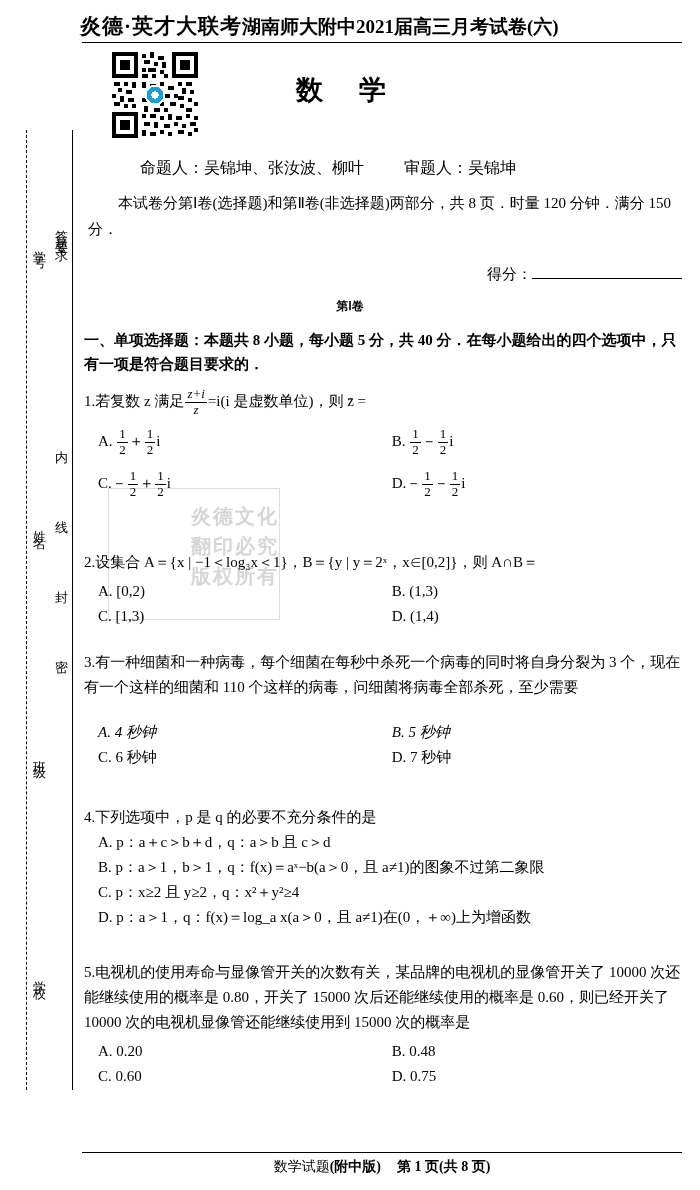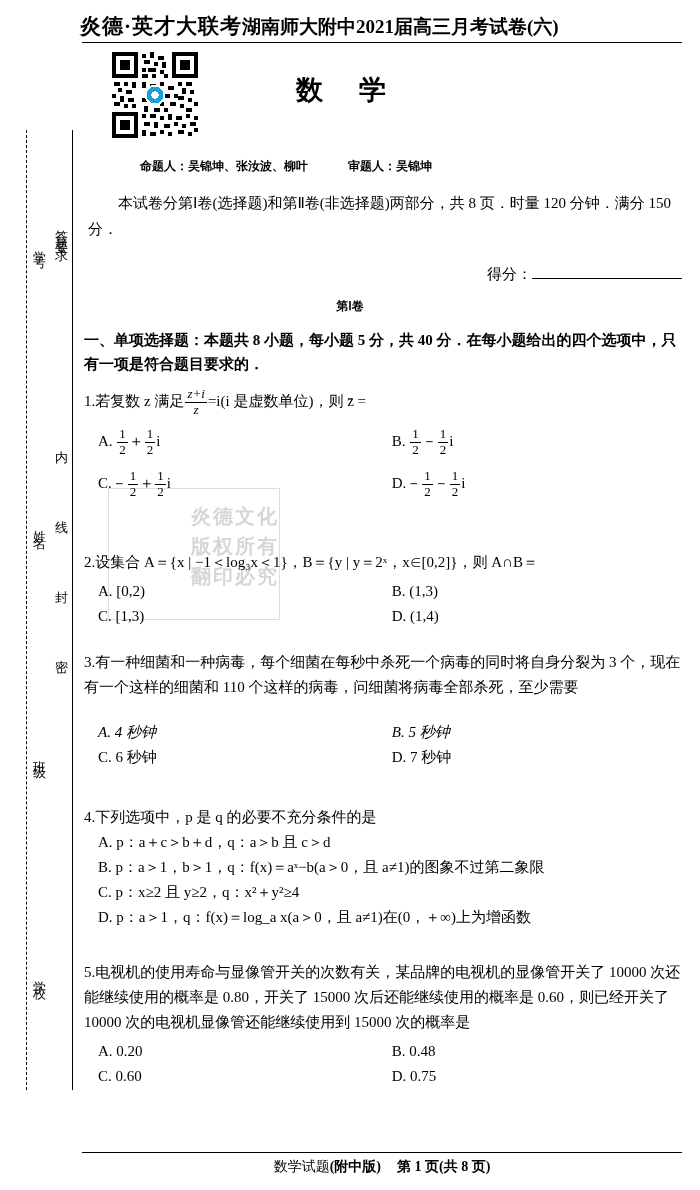--- a/index.html
+++ b/index.html
@@ -102,22 +102,22 @@
     font-weight: bold;
     letter-spacing: 36px;
     text-indent: 36px;
     font-family: "Liberation Serif", serif;
   }
 
   .authors {
     position: absolute;
     left: 140px;
     top: 158px;
-    font-size: 12px;
-    font-weight: bold;
+    font-size: 16px;
+    font-weight: normal;
     white-space: nowrap;
   }
   .authors .gap { display:inline-block; width: 40px; }
 
   .intro {
     position: absolute;
     left: 88px;
     top: 190px;
     width: 596px;
     font-size: 15px;
@@ -356,22 +356,22 @@
 
     <div class="vtext vcol-b" style="top:90px;">答题要求</div>
     <div class="vtext vcol-b" style="top:310px;">内</div>
     <div class="vtext vcol-b" style="top:380px;">线</div>
     <div class="vtext vcol-b" style="top:450px;">封</div>
     <div class="vtext vcol-b" style="top:520px;">密</div>
   </div>
 
   <div class="watermark">
     <div>炎德文化</div>
+    <div>翻印必究</div>
     <div>版权所有</div>
-    <div>翻印必究</div>
   </div>
 
   <div class="q" style="top:388px;">
     <div>
       <span class="num">1.</span><span>若复数 z 满足</span><span class="frac"><span class="n it">z+i</span><span class="d it">z</span></span><span>=i(i 是虚数单位)，则 z̄ =</span>
     </div>
     <div class="opts indent" style="margin-top:10px;">
       <span class="opt left">
         <span>A.</span>
         <span class="frac"><span class="n">1</span><span class="d">2</span></span>＋<span class="frac"><span class="n">1</span><span class="d">2</span></span>i

